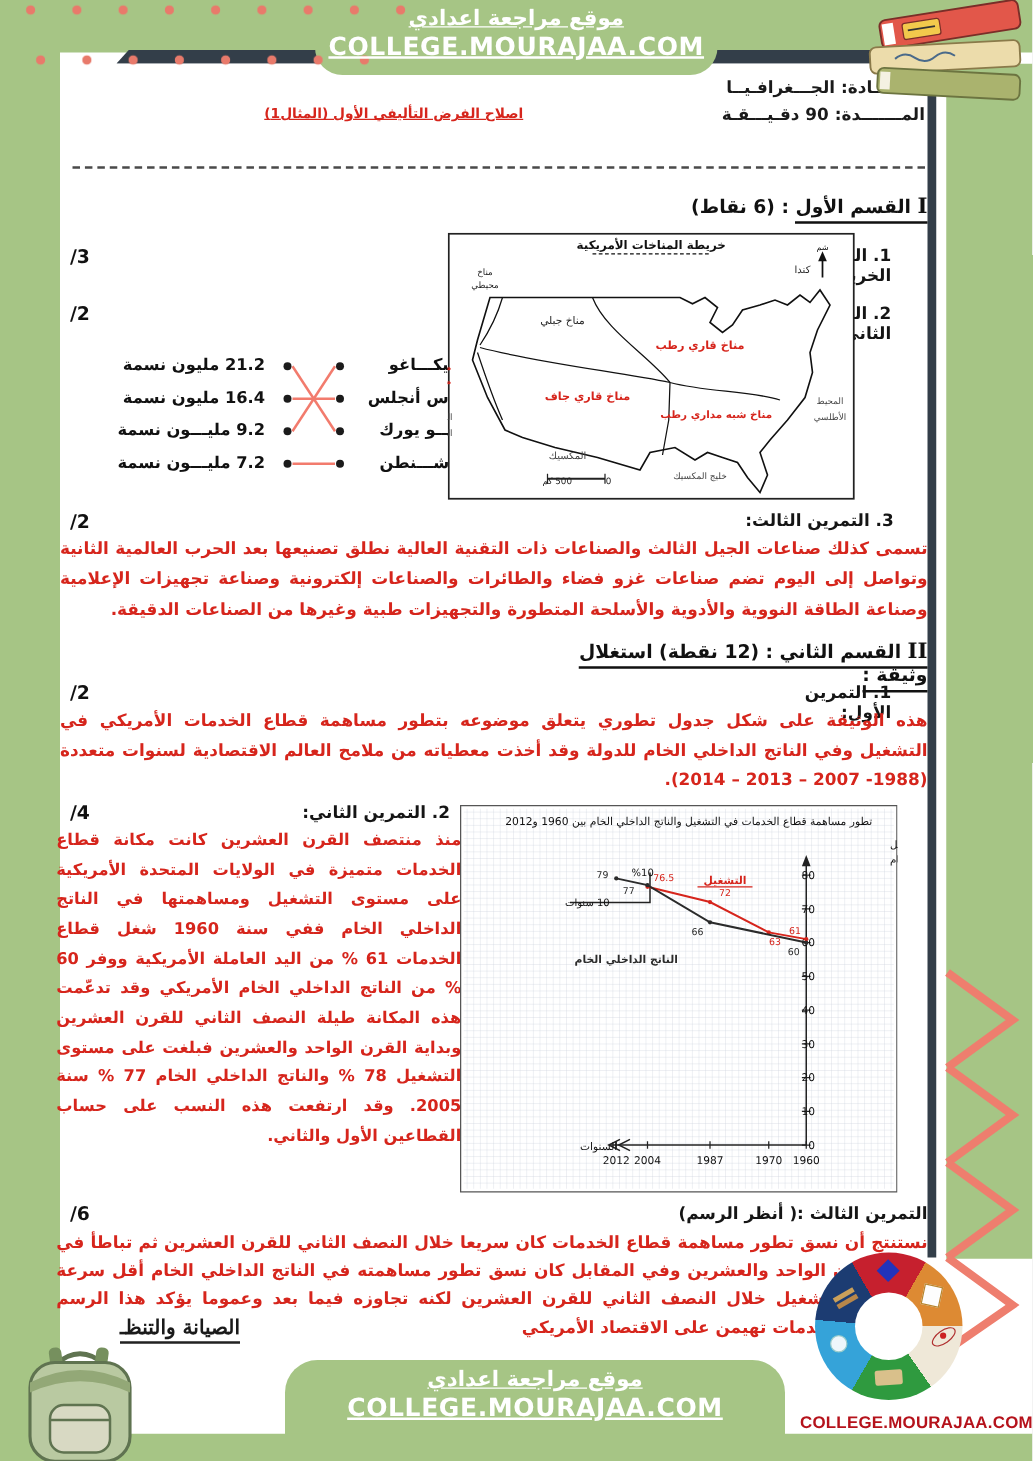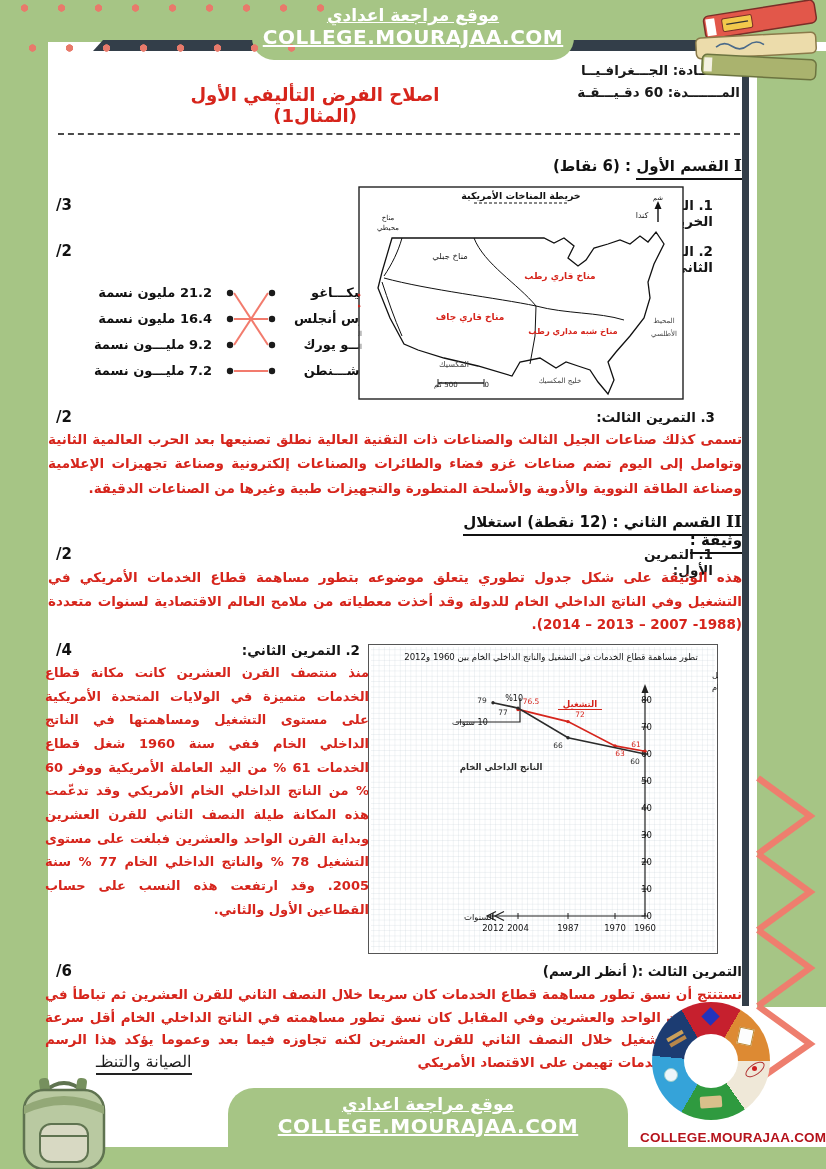--- a/index.html
+++ b/index.html
@@ -20,39 +20,39 @@
         background-size:37px 10px;background-repeat:repeat-x;}
   .site-top{left:252px;top:5px;width:322px;text-align:center;z-index:4;color:#fff;}
   .site-bottom{left:228px;top:1094px;width:400px;text-align:center;z-index:5;color:#fff;}
   .site-line1{font-size:17px;font-weight:bold;text-decoration:underline;}
   .site-line2{font-size:20px;font-weight:bold;text-decoration:underline;letter-spacing:.5px;}
   
   .doc{direction:rtl;}
   .meta{left:490px;top:60px;width:250px;text-align:right;font-size:13.5px;font-weight:bold;
         color:#1a1a1a;line-height:1.6;z-index:2;}
   .doc-title{left:150px;top:84px;width:330px;text-align:center;color:#d6251c;font-weight:bold;
-        font-size:18px;z-index:2;}
+        font-size:11px;text-decoration:underline;z-index:2;}
   .dashed-sep{left:58px;top:133px;width:682px;border-top:2px dashed #4a4a4a;z-index:2;}
   .part-heading{font-size:15px;font-weight:bold;color:#111;z-index:2;text-align:right;}
   .roman{font-family:"DejaVu Serif",serif;font-size:17px;font-weight:bold;}
   .u2{border-bottom:2px solid #111;padding-bottom:3px;}
   .exlabel{font-size:13.5px;font-weight:bold;color:#151515;z-index:2;text-align:right;}
   .score{font-size:15px;font-weight:bold;color:#111;direction:ltr;z-index:2;}
   .red-par{color:#d6251c;font-weight:bold;text-align:justify;z-index:2;}
   
   .matching{left:62px;top:280px;width:310px;height:104px;z-index:2;font-size:13px;font-weight:bold;color:#111;}
   .match-row{position:absolute;width:310px;height:26px;line-height:26px;}
   .match-city{position:absolute;right:0;width:92px;text-align:right;white-space:nowrap;}
   .match-value{position:absolute;right:160px;white-space:nowrap;text-align:right;}
   .match-svg{position:absolute;left:0;top:0;}
   
   .mapbox{left:358px;top:186px;width:326px;height:214px;z-index:2;}
   .chartbox{left:368px;top:643px;width:350px;height:312px;z-index:2;}
   
-  .bottom-note{left:96px;top:1052px;font-family:"DejaVu Serif",serif;font-size:16px;font-weight:normal;
+  .bottom-note{left:96px;top:1052px;font-family:"DejaVu Serif",serif;font-size:16px;font-weight:bold;
         color:#1a1a1a;border-bottom:2.5px solid #222;padding-bottom:2px;z-index:3;}
   
   .chevrons{left:744px;top:772px;z-index:3;}
   
   .books{left:686px;top:0;z-index:5;}
   .backpack{left:10px;top:1070px;z-index:5;}
   
   .logo-ring{left:652px;top:1002px;width:118px;height:118px;border-radius:50%;z-index:5;
      background:conic-gradient(from -30deg,#c6202e 0 60deg,#dd8a33 60deg 120deg,#efe8d8 120deg 175deg,
         #2f9a3f 175deg 240deg,#35a3d9 240deg 305deg,#1c3c72 305deg 360deg);}
@@ -107,21 +107,21 @@
 
   <div class="doc">
 
     <div class="abs meta">
       <div>
         <span>المـــــادة:</span>
         <span>الجـــغرافـيــا</span>
       </div>
       <div>
         <span>المـــــــدة:</span>
-        <span>60 دقـيـــقـة</span>
+        <span>90 دقـيـــقـة</span>
       </div>
     </div>
 
     <div class="abs doc-title">اصلاح الفرض التأليفي الأول (المثال1)</div>
     <div class="abs dashed-sep"></div>
 
     <div class="abs part-heading" style="left:545px;top:155px;width:197px;">
       <span class="u2"><span class="roman" dir="ltr">I</span>
       <span>القسم الأول</span></span><span> : (6 نقاط)</span>
     </div>

